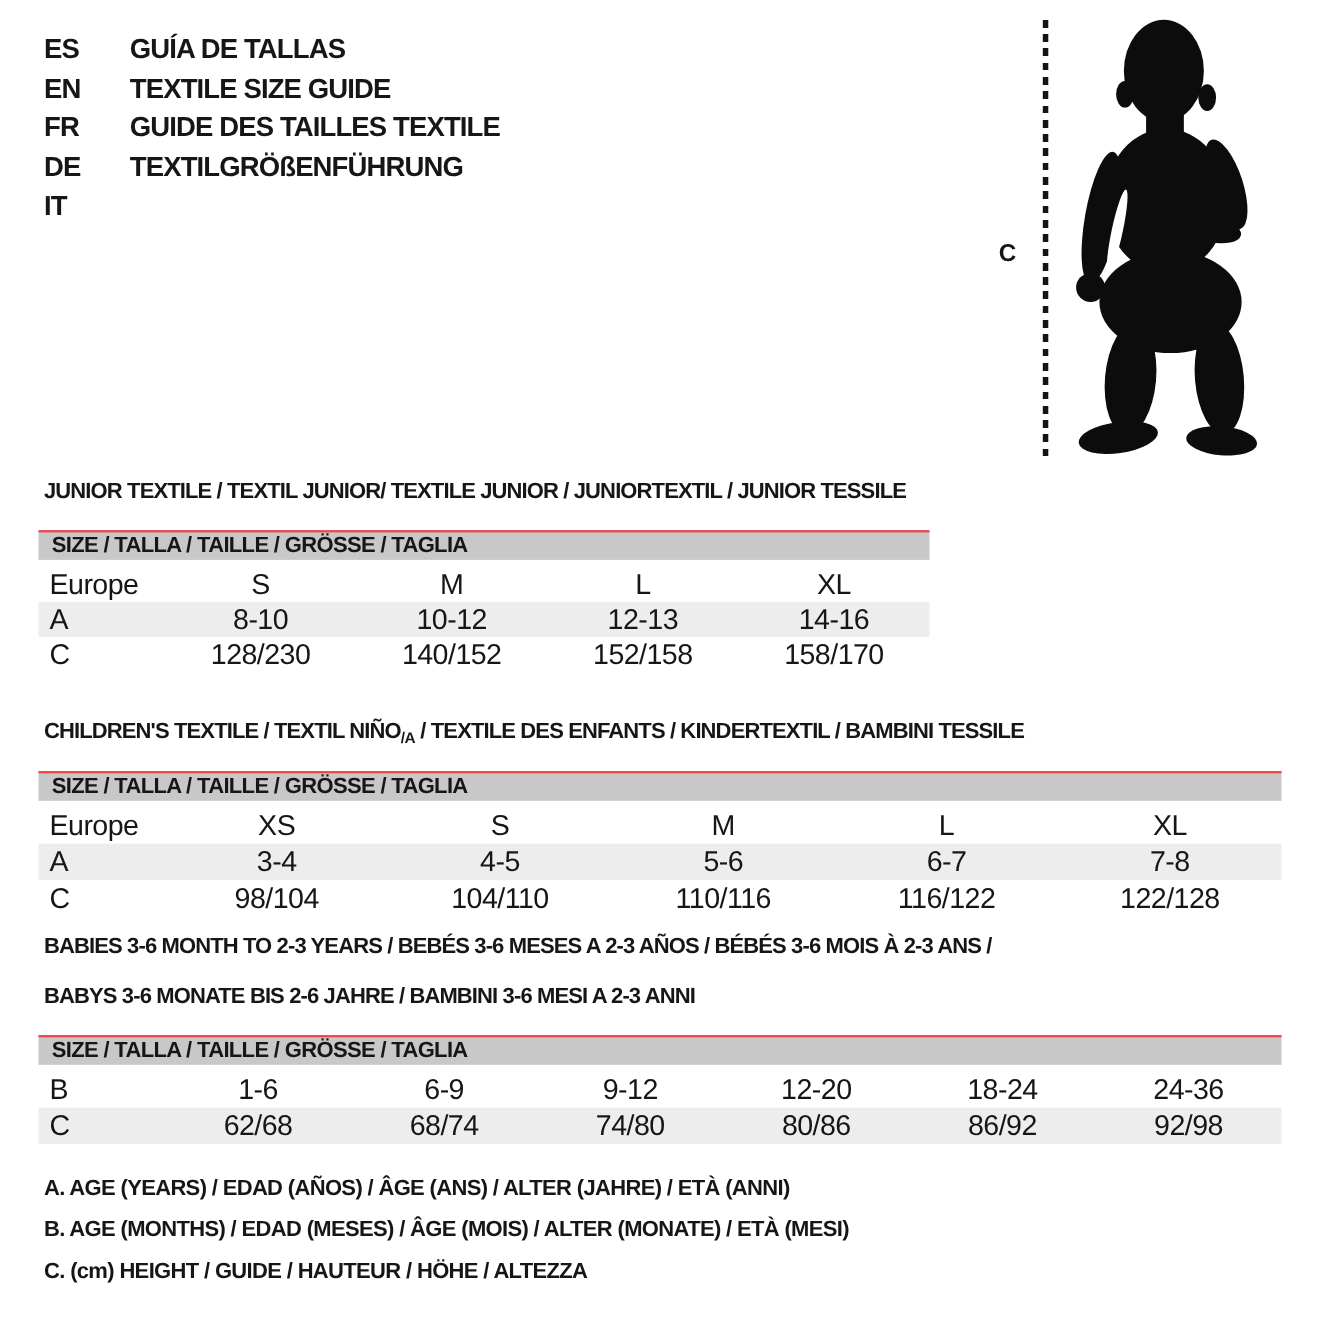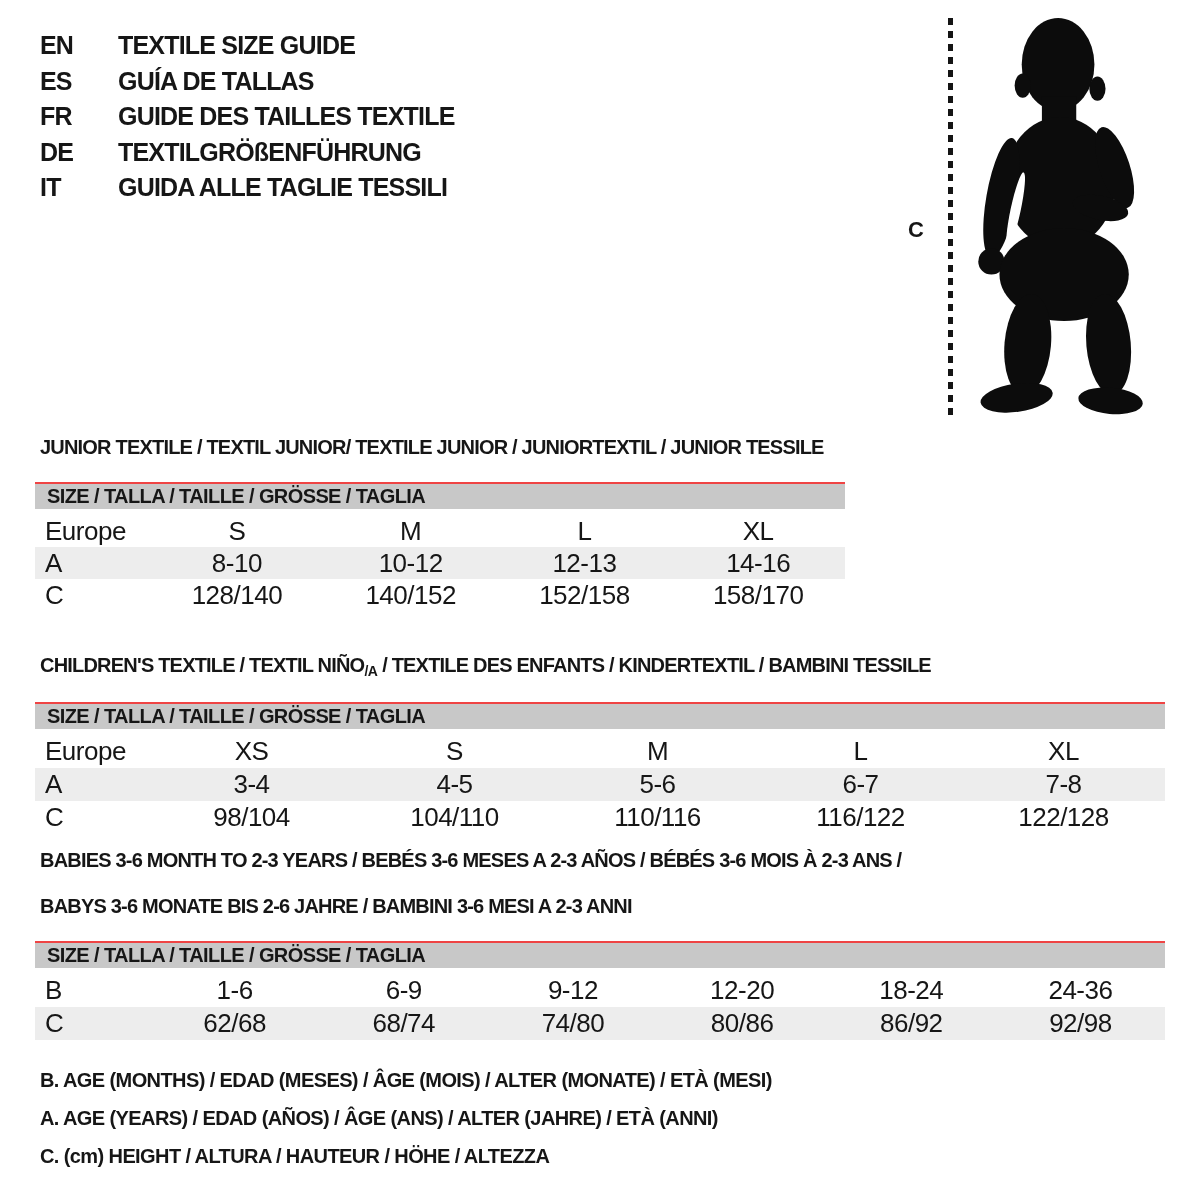--- a/index.html
+++ b/index.html
@@ -46,38 +46,37 @@
   
   .legend{left:40px;top:1061px;}
   .legend-line{line-height:38px;font-size:20px;font-weight:700;
     letter-spacing:-0.6px;white-space:nowrap;}
 </style>
 </head>
 <body>
 
 <div class="abs langs">
   <div class="lang-row">
+    <span class="lang-code">ES</span>
+    <span class="lang-label">GUÍA DE TALLAS</span>
+  </div>
+  <div class="lang-row">
     <span class="lang-code">EN</span>
     <span class="lang-label">TEXTILE SIZE GUIDE</span>
-  </div>
-  <div class="lang-row">
-    <span class="lang-code">ES</span>
-    <span class="lang-label">GUÍA DE TALLAS</span>
   </div>
   <div class="lang-row">
     <span class="lang-code">FR</span>
     <span class="lang-label">GUIDE DES TAILLES TEXTILE</span>
   </div>
   <div class="lang-row">
     <span class="lang-code">DE</span>
     <span class="lang-label">TEXTILGRÖßENFÜHRUNG</span>
   </div>
   <div class="lang-row">
     <span class="lang-code">IT</span>
-    <span class="lang-label">GUIDA ALLE TAGLIE TESSILI</span>
   </div>
 </div>
 
 <div class="abs measure-line"></div>
 <div class="abs measure-label">C</div>
 <svg class="abs baby" viewBox="0 0 180 400" xmlns="http://www.w3.org/2000/svg" aria-hidden="true">
   <g fill="currentColor">
     <ellipse cx="96" cy="48" rx="36" ry="46"></ellipse>
     <ellipse cx="61" cy="69" rx="8" ry="12"></ellipse>
     <ellipse cx="135" cy="72" rx="8" ry="12"></ellipse>
@@ -108,21 +107,21 @@
   </div>
   <div class="trow alt">
     <span class="tlabel">A</span>
     <span class="tcell">8-10</span>
     <span class="tcell">10-12</span>
     <span class="tcell">12-13</span>
     <span class="tcell">14-16</span>
   </div>
   <div class="trow">
     <span class="tlabel">C</span>
-    <span class="tcell">128/140</span>
+    <span class="tcell">128/230</span>
     <span class="tcell">140/152</span>
     <span class="tcell">152/158</span>
     <span class="tcell">158/170</span>
   </div>
 </section>
 
 <section class="abs section children">
   <h2 class="sec-title"><span>CHILDREN'S TEXTILE / TEXTIL NIÑO</span><span class="sub">/A</span><span> / TEXTILE DES ENFANTS / KINDERTEXTIL / BAMBINI TESSILE</span></h2>
   <div class="size-bar">SIZE / TALLA / TAILLE / GRÖSSE / TAGLIA</div>
   <div class="trow">
@@ -169,16 +168,16 @@
     <span class="tcell">62/68</span>
     <span class="tcell">68/74</span>
     <span class="tcell">74/80</span>
     <span class="tcell">80/86</span>
     <span class="tcell">86/92</span>
     <span class="tcell">92/98</span>
   </div>
 </section>
 
 <div class="abs legend">
+  <div class="legend-line">A. AGE (YEARS) / EDAD (AÑOS) / ÂGE (ANS) / ALTER (JAHRE) / ETÀ (ANNI)</div>
   <div class="legend-line">B. AGE (MONTHS) / EDAD (MESES) / ÂGE (MOIS) / ALTER (MONATE) / ETÀ (MESI)</div>
-  <div class="legend-line">A. AGE (YEARS) / EDAD (AÑOS) / ÂGE (ANS) / ALTER (JAHRE) / ETÀ (ANNI)</div>
-  <div class="legend-line">C. (cm) HEIGHT / ALTURA / HAUTEUR / HÖHE / ALTEZZA</div>
+  <div class="legend-line">C. (cm) HEIGHT / GUIDE / HAUTEUR / HÖHE / ALTEZZA</div>
 </div>
 
 </body></html>

